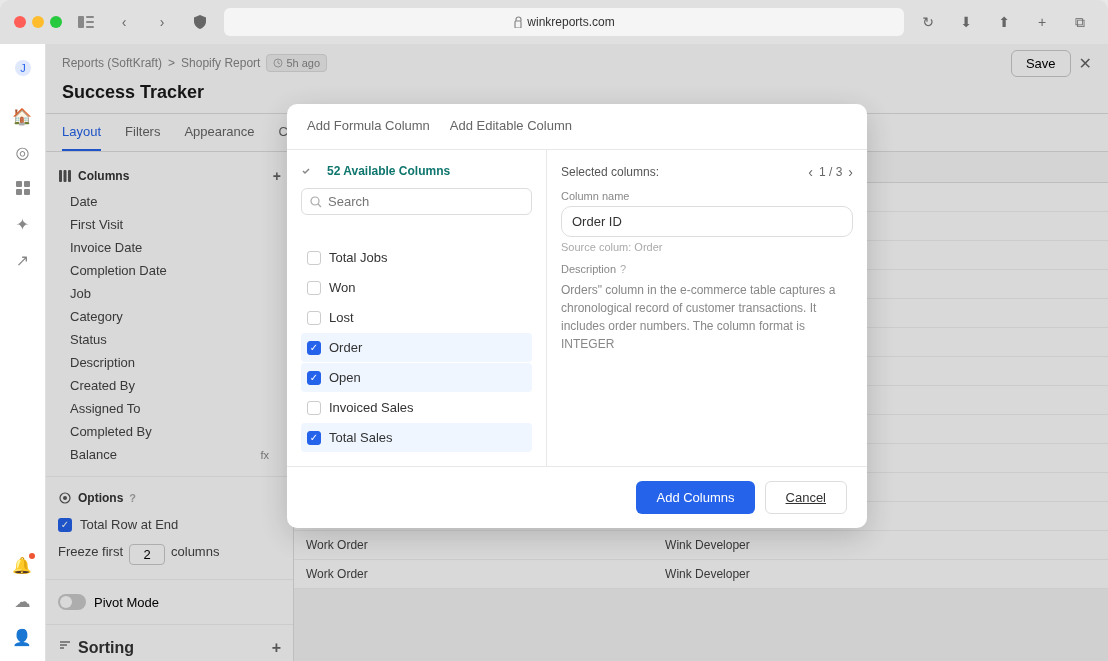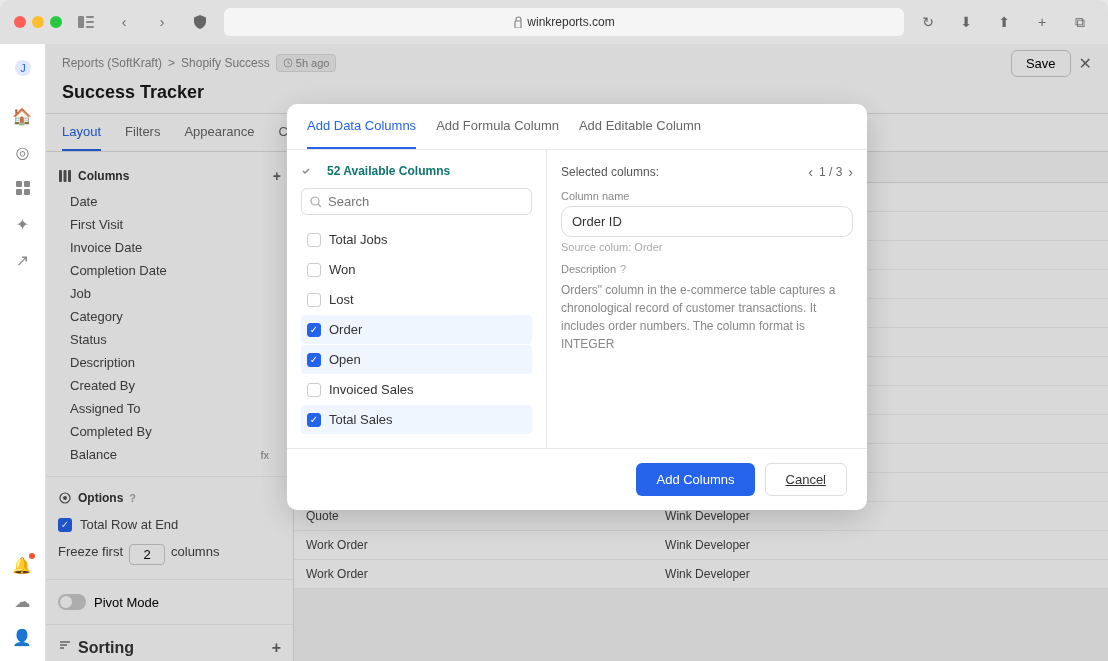--- a/index.html
+++ b/index.html
@@ -64,21 +64,21 @@
     .modal-overlay { position: absolute; top: 0; left: 0; width: 100%; height: 100%; background: rgba(0,0,0,0.15); display: flex; align-items: flex-start; justify-content: center; padding-top: 60px; z-index: 100; }
     .modal { background: white; border-radius: 10px; width: 580px; box-shadow: 0 8px 32px rgba(0,0,0,0.18); overflow: hidden; }
     .modal-tabs { display: flex; border-bottom: 1px solid #e8e8e8; padding: 0 20px; gap: 20px; }
     .modal-tab { padding: 14px 0; font-size: 13px; color: #666; cursor: pointer; border-bottom: 2px solid transparent; }
     .modal-tab.active { color: #2563eb; border-bottom-color: #2563eb; font-weight: 500; }
     .modal-body { display: flex; padding: 0; }
 
     
     .avail-col { width: 260px; border-right: 1px solid #e8e8e8; padding: 14px; }
     .avail-header { font-size: 12px; color: #0f766e; margin-bottom: 10px; display: flex; align-items: center; gap: 16px; font-weight: bold; }
-    .search-box { display: flex; align-items: center; border: 1px solid #ddd; border-radius: 6px; padding: 5px 8px; gap: 6px; margin-bottom: 10px; }
+    .search-box { display: flex; align-items: center; border: 1px solid #ddd; border-radius: 6px; padding: 5px 8px; gap: 6px; margin-bottom: 28px; }
     .search-box input { border: none; outline: none; font-size: 13px; color: #333; flex: 1; background: transparent; }
     .column-list { display: flex; flex-direction: column; gap: 1px; }
     .col-item { display: flex; align-items: center; gap: 8px; padding: 7px 6px; border-radius: 4px; font-size: 13px; color: #333; cursor: pointer; }
     .col-item.checked { background: #eff6ff; }
     .col-checkbox { width: 14px; height: 14px; border: 1.5px solid #ccc; border-radius: 3px; display: flex; align-items: center; justify-content: center; flex-shrink: 0; }
     .col-checkbox.checked { background: #2563eb; border-color: #2563eb; color: white; font-size: 10px; }
 
     
     .selected-col { flex: 1; padding: 14px; }
     .selected-header { font-size: 12px; color: #555; margin-bottom: 10px; display: flex; align-items: center; justify-content: space-between; }
@@ -168,21 +168,21 @@
     <div class="rail-icon">👤</div>
   </div>
 
   <div class="app-inner">
 
     <div style="background:#fff; border-bottom:1px solid #e0e0e0;">
       <div style="display:flex; align-items:center; padding:8px 16px; gap:6px; height:38px;">
         <span class="breadcrumb">
           <span style="cursor:pointer;">Reports (SoftKraft)</span>
           <span>&gt;</span>
-          <span style="cursor:pointer;">Shopify Success</span>
+          <span style="cursor:pointer;">Shopify Report</span>
           <span class="time-badge">
             <svg width="10" height="10" viewBox="0 0 10 10">
                 <circle cx="5" cy="5" r="4" stroke="#aaa" stroke-width="1" fill="none"></circle>
                 <line x1="5" y1="2.5" x2="5" y2="5" stroke="#aaa" stroke-width="1"></line>
                 <line x1="5" y1="5" x2="7" y2="6" stroke="#aaa" stroke-width="1"></line>
               </svg>
             <span>5h ago</span>
           </span>
         </span>
         <div style="margin-left:auto; display:flex; gap:8px; align-items:center;">
@@ -374,21 +374,20 @@
               </tr>
             </tbody>
         </table>
       </div>
     </div>
 
     <div class="modal-overlay">
       <div class="modal">
 
         <div class="modal-tabs">
-          <div class="modal-tab active">Add Data Columns</div>
           <div class="modal-tab">Add Formula Column</div>
           <div class="modal-tab">Add Editable Column</div>
         </div>
 
         <div class="modal-body">
 
           <div class="avail-col">
             <div class="avail-header">
               <svg width="10" height="10" viewBox="0 0 10 10">
                   <path d="M2 5L4 7L8 3" stroke="#888" stroke-width="1.5" fill="none"></path>

